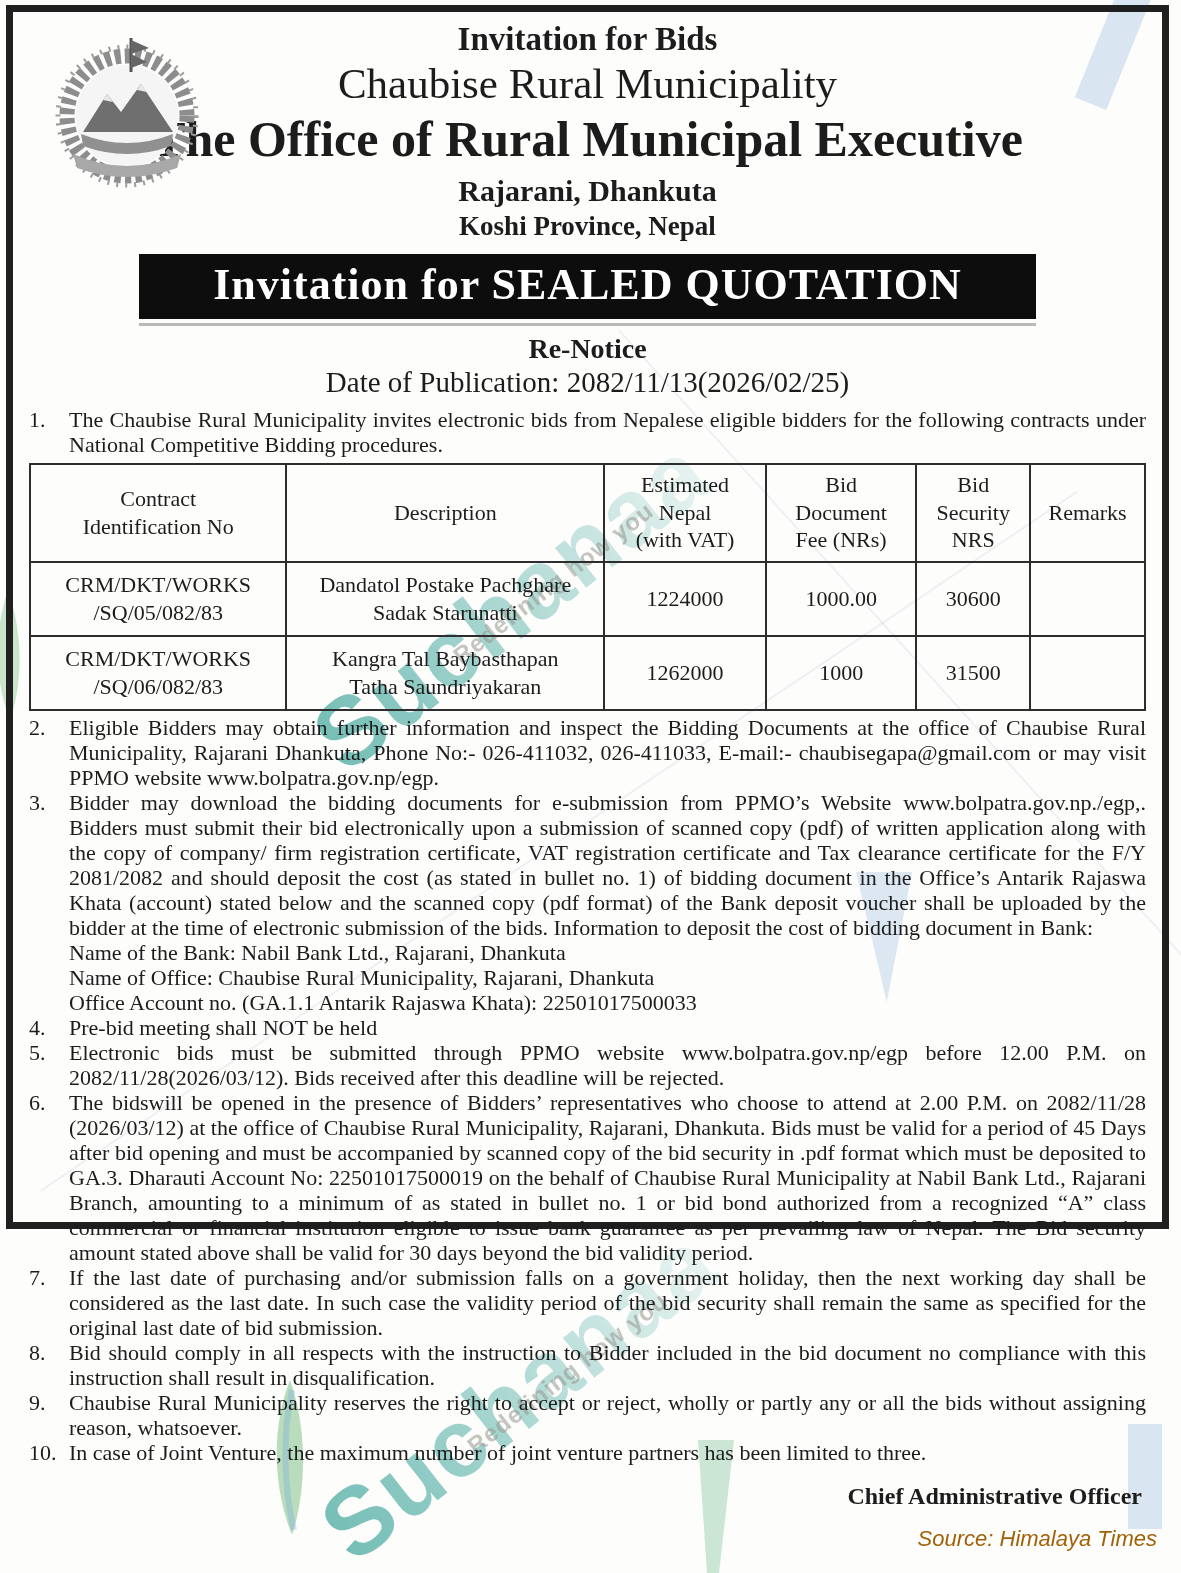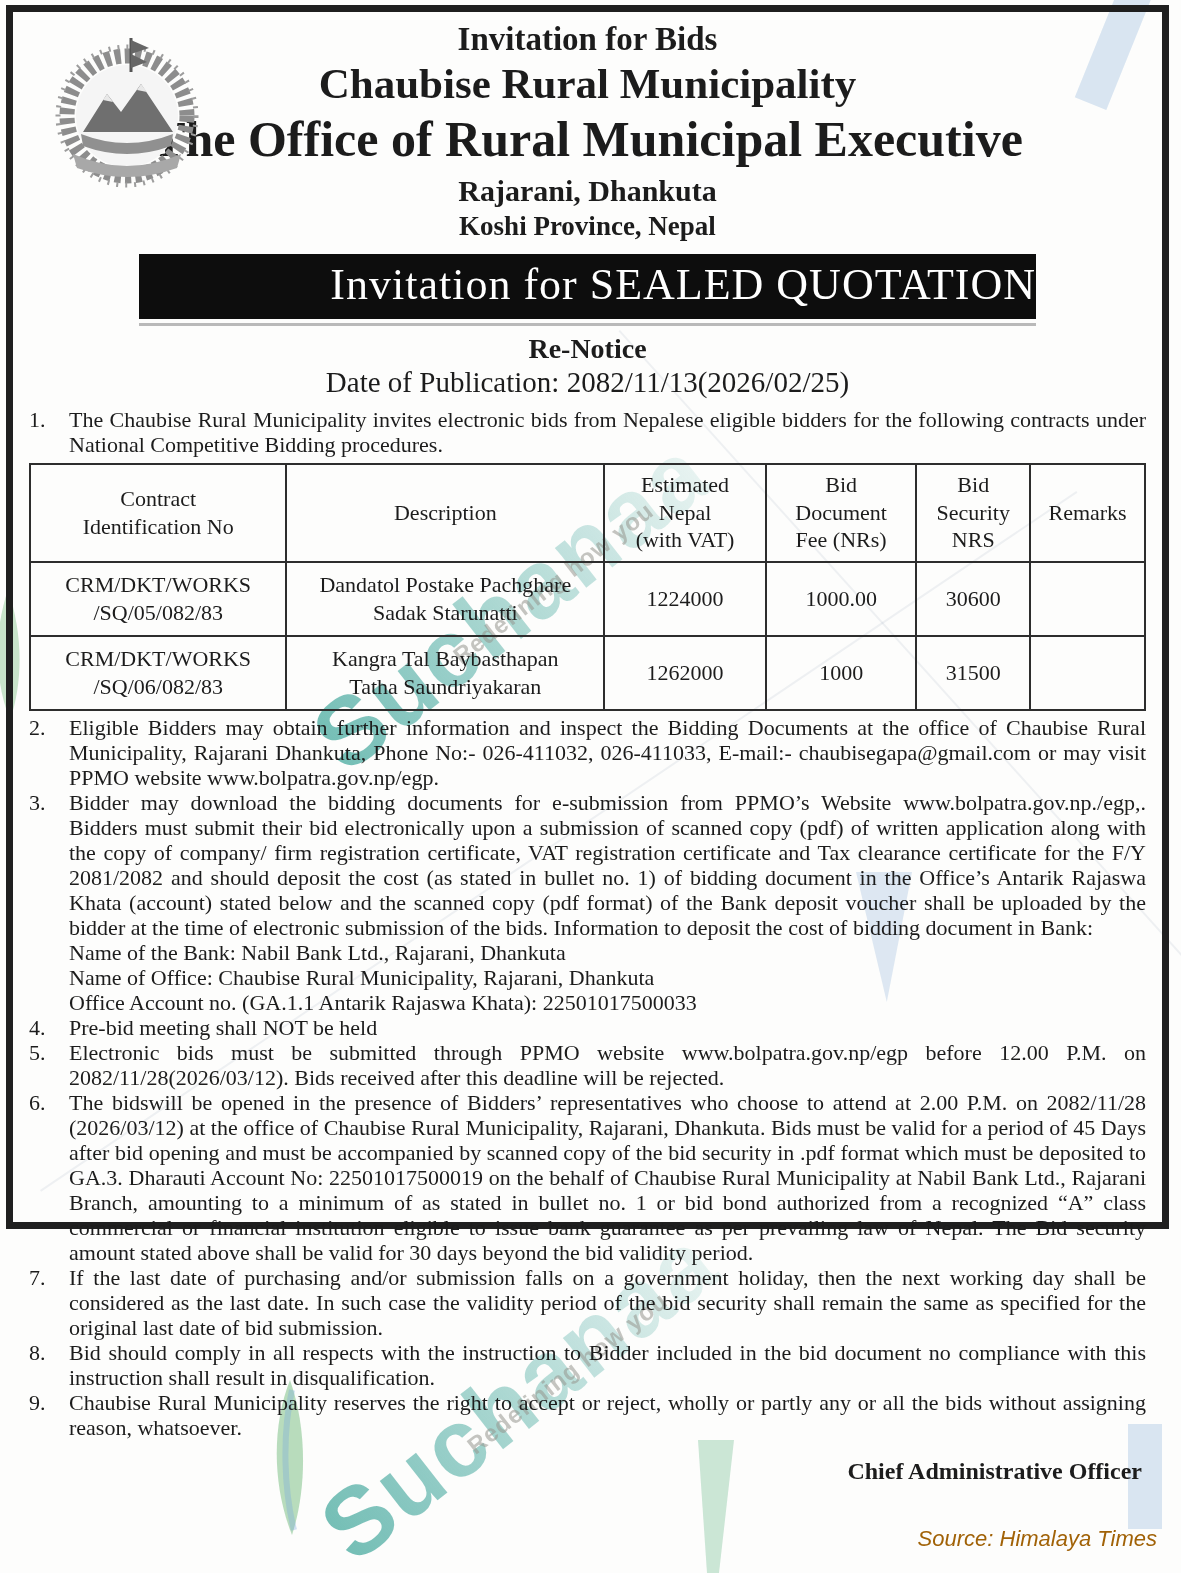--- a/index.html
+++ b/index.html
@@ -29,27 +29,27 @@
     clip-path:polygon(20% 0,80% 0,55% 100%,35% 100%);}
   .scanline{position:absolute;height:2px;background:rgba(110,130,155,0.10);transform-origin:left top;}
   
   .frame{
     position:absolute;left:6px;top:5px;width:1163px;height:1224px;box-sizing:border-box;
     border:7px solid #1f1f1f;padding:6px 16px 0 16px;z-index:2;background:transparent;
   }
   .header{position:relative;text-align:center;line-height:1.08;}
   .emblem{position:absolute;left:14px;top:10px;}
   .h-bids{font-size:33px;font-weight:bold;margin-top:4px;}
-  .h-muni{font-size:43px;font-weight:bold;margin-top:3px;}
+  .h-muni{font-size:43px;font-weight:normal;margin-top:3px;}
   .h-office{font-size:50px;font-weight:bold;margin-top:5px;}
   .h-place{font-size:30px;font-weight:bold;margin-top:9px;}
   .h-prov{font-size:27px;font-weight:bold;margin-top:5px;}
   .banner-wrap{width:897px;margin:12px auto 0;border-bottom:3px solid #b9b9b9;padding-bottom:4px;}
   .banner{
-    background:#0d0d0d;color:#fff;font-size:44px;font-weight:normal;text-align:right;
+    background:#0d0d0d;color:#fff;font-size:44px;font-weight:bold;text-align:center;
     padding:5px 0 9px;letter-spacing:1px;
   }
   .renotice{font-size:28px;font-weight:bold;text-align:center;margin-top:7px;}
   .pubdate{font-size:29px;font-weight:normal;text-align:center;margin-top:1px;}
   .list{margin-top:8px;font-size:22px;line-height:25px;}
   .item{display:flex;}
   .item .num{width:40px;flex:none;}
   .item .txt{flex:1;text-align:justify;}
   .bank-line{text-align:left;}
   table.bid-table{width:100%;border-collapse:collapse;table-layout:fixed;margin:6px 0 4px;}
@@ -210,18 +210,22 @@
     <div class="item">
       <div class="num">8.</div>
       <div class="txt">Bid should comply in all respects with the instruction to Bidder included in the bid document no compliance with this instruction shall result in disqualification.</div>
     </div>
 
     <div class="item">
       <div class="num">9.</div>
       <div class="txt">Chaubise Rural Municipality reserves the right to accept or reject, wholly or partly any or all the bids without assigning reason, whatsoever.</div>
     </div>
 
+    <div class="item">
+      <div class="num">10.</div>
+      <div class="txt">In case of Joint Venture, the maximum number of joint venture partners has been limited to three.</div>
+    </div>
 
     <div class="signature">Chief Administrative Officer</div>
   </div>
 </div>
 
 <div class="source">Source: Himalaya Times</div>
 
 </body></html>

